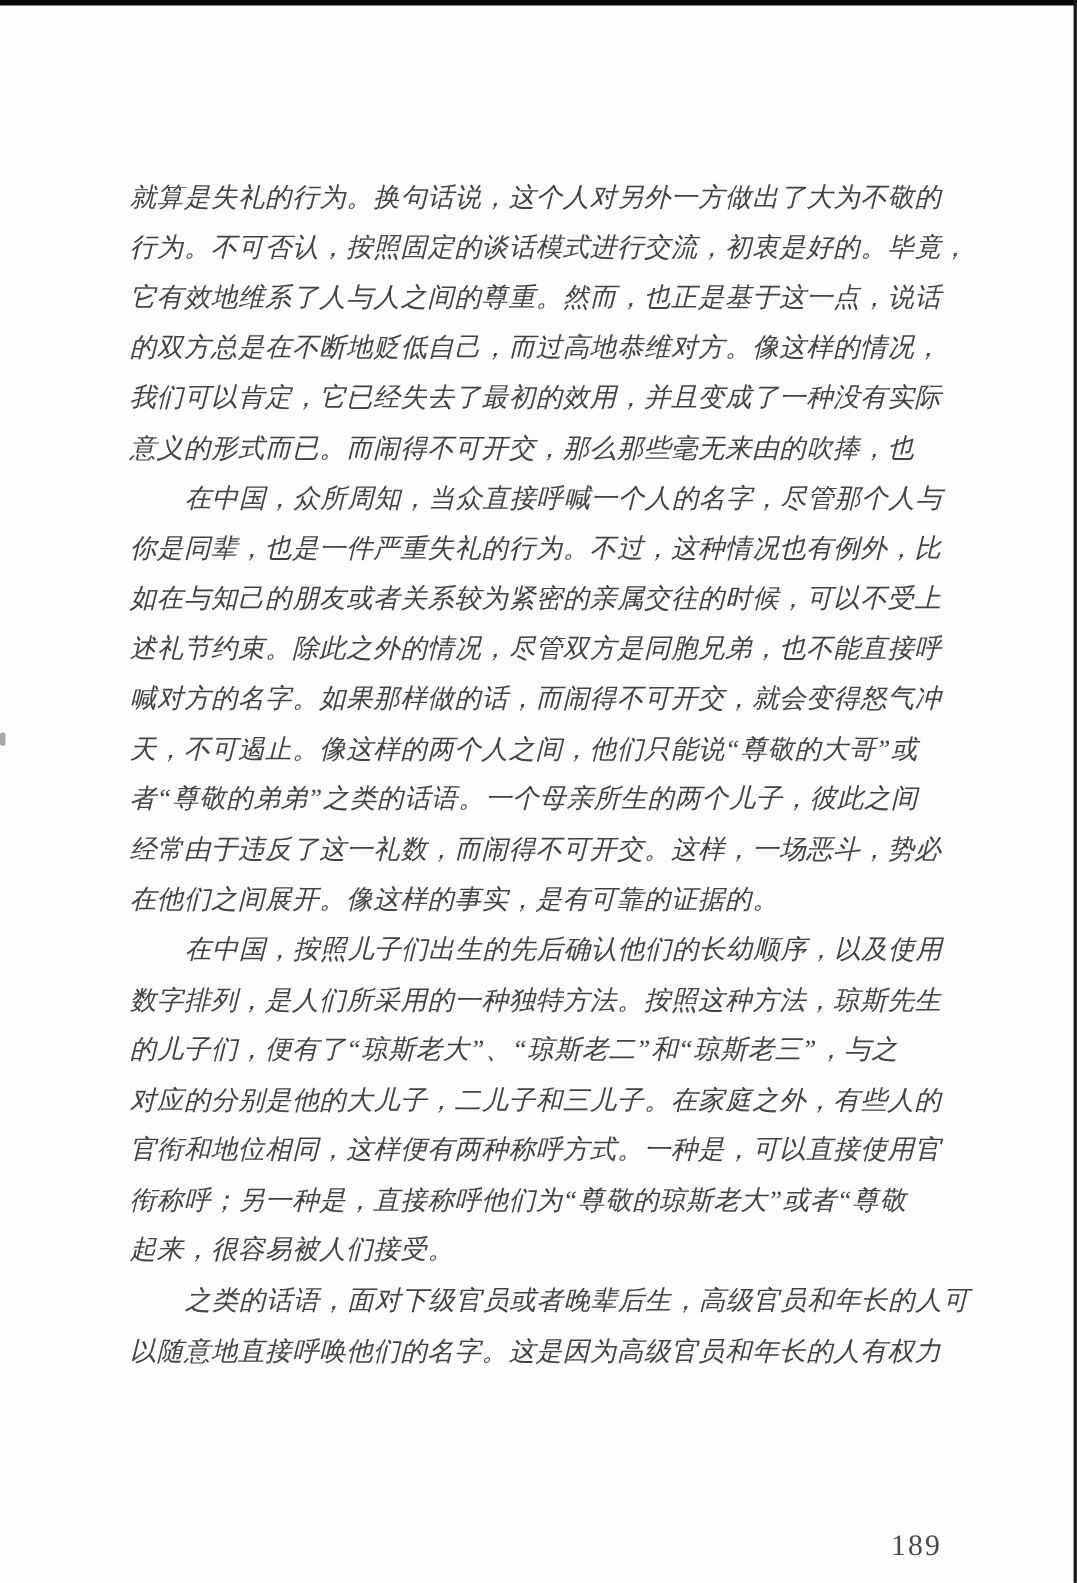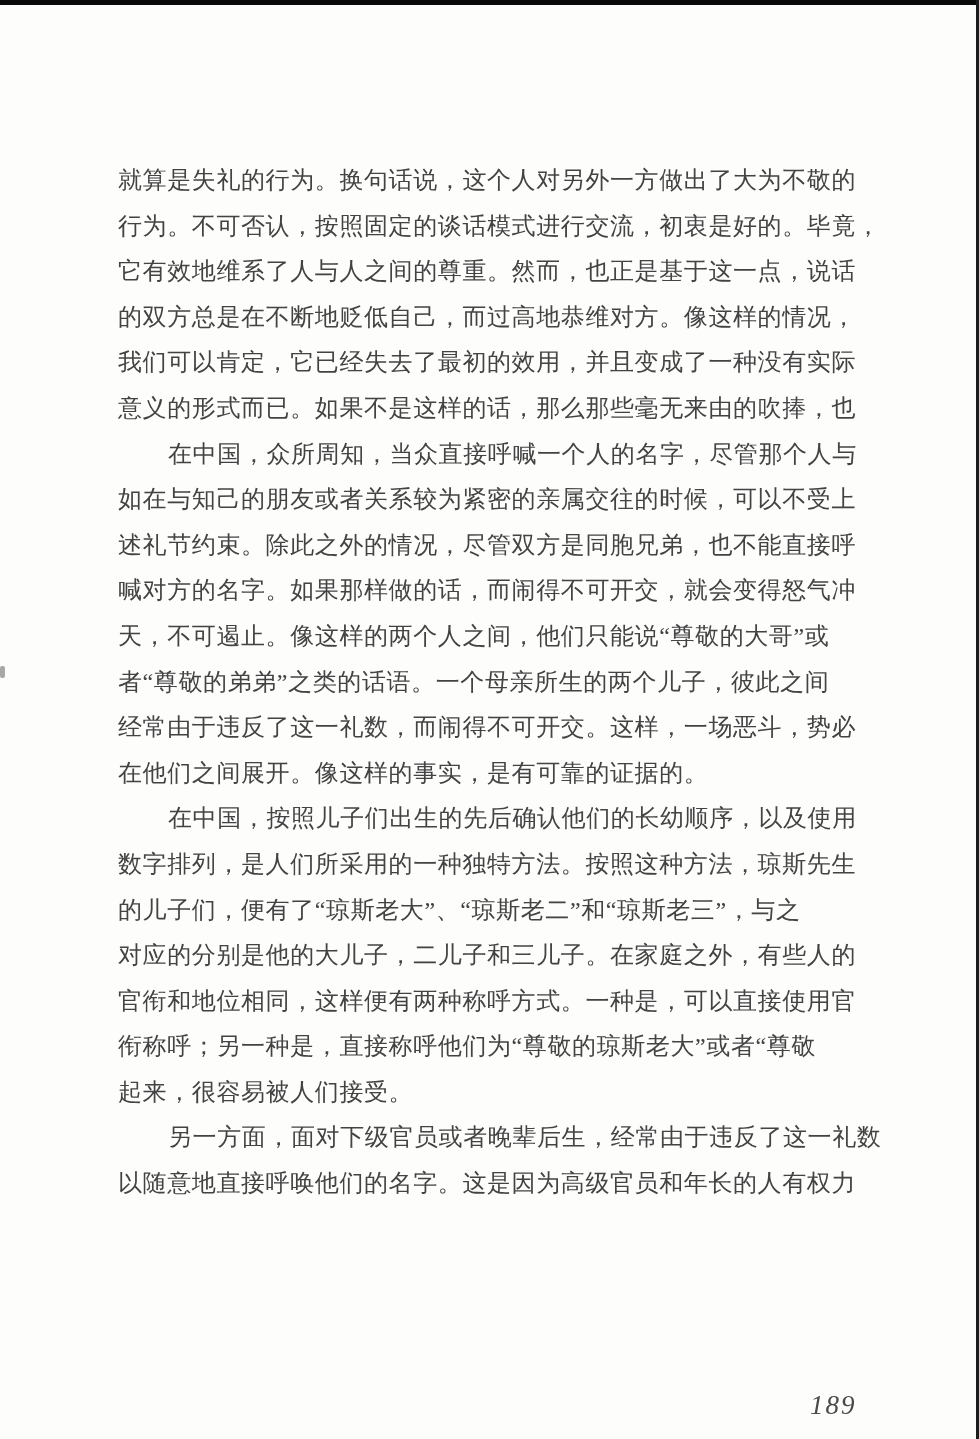--- a/index.html
+++ b/index.html
@@ -37,80 +37,81 @@
   .text-block {
     position: absolute;
     left: 118px;
     top: 158px;
     width: 750px;
     color: #434343;
     font-size: 24px;
     line-height: 45.6px;
     letter-spacing: 0.6px;
     text-align: left;
+    font-style: italic;
   }
   .para { margin: 0; padding: 0; }
   .para.indent .line:first-child { text-indent: 50px; }
   .line {
     display: block;
     white-space: nowrap;
   }
   .page-number {
     position: absolute;
     left: 810px;
     top: 1390px;
     font-size: 27px;
     color: #4a4a4a;
     letter-spacing: 2px;
-    font-style: italic;
   }
 </style>
 </head>
 <body>
 
 <div class="page">
 
   <div class="top-edge"></div>
   <div class="right-edge"></div>
   <div class="left-mark"></div>
 
   <main class="text-block">
 
     <p class="para">
       <span class="line">就算是失礼的行为。换句话说，这个人对另外一方做出了大为不敬的</span>
       <span class="line">行为。不可否认，按照固定的谈话模式进行交流，初衷是好的。毕竟，</span>
       <span class="line">它有效地维系了人与人之间的尊重。然而，也正是基于这一点，说话</span>
       <span class="line">的双方总是在不断地贬低自己，而过高地恭维对方。像这样的情况，</span>
       <span class="line">我们可以肯定，它已经失去了最初的效用，并且变成了一种没有实际</span>
-      <span class="line">意义的形式而已。如果不是这样的话，那么那些毫无来由的吹捧，也</span>
+      <span class="line">意义的形式而已。而闹得不可开交，那么那些毫无来由的吹捧，也</span>
     </p>
 
     <p class="para indent">
       <span class="line">在中国，众所周知，当众直接呼喊一个人的名字，尽管那个人与</span>
+      <span class="line">你是同辈，也是一件严重失礼的行为。不过，这种情况也有例外，比</span>
       <span class="line">如在与知己的朋友或者关系较为紧密的亲属交往的时候，可以不受上</span>
       <span class="line">述礼节约束。除此之外的情况，尽管双方是同胞兄弟，也不能直接呼</span>
       <span class="line">喊对方的名字。如果那样做的话，而闹得不可开交，就会变得怒气冲</span>
       <span class="line">天，不可遏止。像这样的两个人之间，他们只能说“尊敬的大哥”或</span>
       <span class="line">者“尊敬的弟弟”之类的话语。一个母亲所生的两个儿子，彼此之间</span>
       <span class="line">经常由于违反了这一礼数，而闹得不可开交。这样，一场恶斗，势必</span>
       <span class="line">在他们之间展开。像这样的事实，是有可靠的证据的。</span>
     </p>
 
     <p class="para indent">
       <span class="line">在中国，按照儿子们出生的先后确认他们的长幼顺序，以及使用</span>
       <span class="line">数字排列，是人们所采用的一种独特方法。按照这种方法，琼斯先生</span>
       <span class="line">的儿子们，便有了“琼斯老大”、“琼斯老二”和“琼斯老三”，与之</span>
       <span class="line">对应的分别是他的大儿子，二儿子和三儿子。在家庭之外，有些人的</span>
       <span class="line">官衔和地位相同，这样便有两种称呼方式。一种是，可以直接使用官</span>
       <span class="line">衔称呼；另一种是，直接称呼他们为“尊敬的琼斯老大”或者“尊敬</span>
       <span class="line">起来，很容易被人们接受。</span>
     </p>
 
     <p class="para indent">
-      <span class="line">另一方面，面对下级官员或者晚辈后生，经常由于违反了这一礼数</span>
+      <span class="line">之类的话语，面对下级官员或者晚辈后生，高级官员和年长的人可</span>
       <span class="line">以随意地直接呼唤他们的名字。这是因为高级官员和年长的人有权力</span>
     </p>
 
   </main>
 
   <div class="page-number">189</div>
 
 </div>
 
 </body></html>

